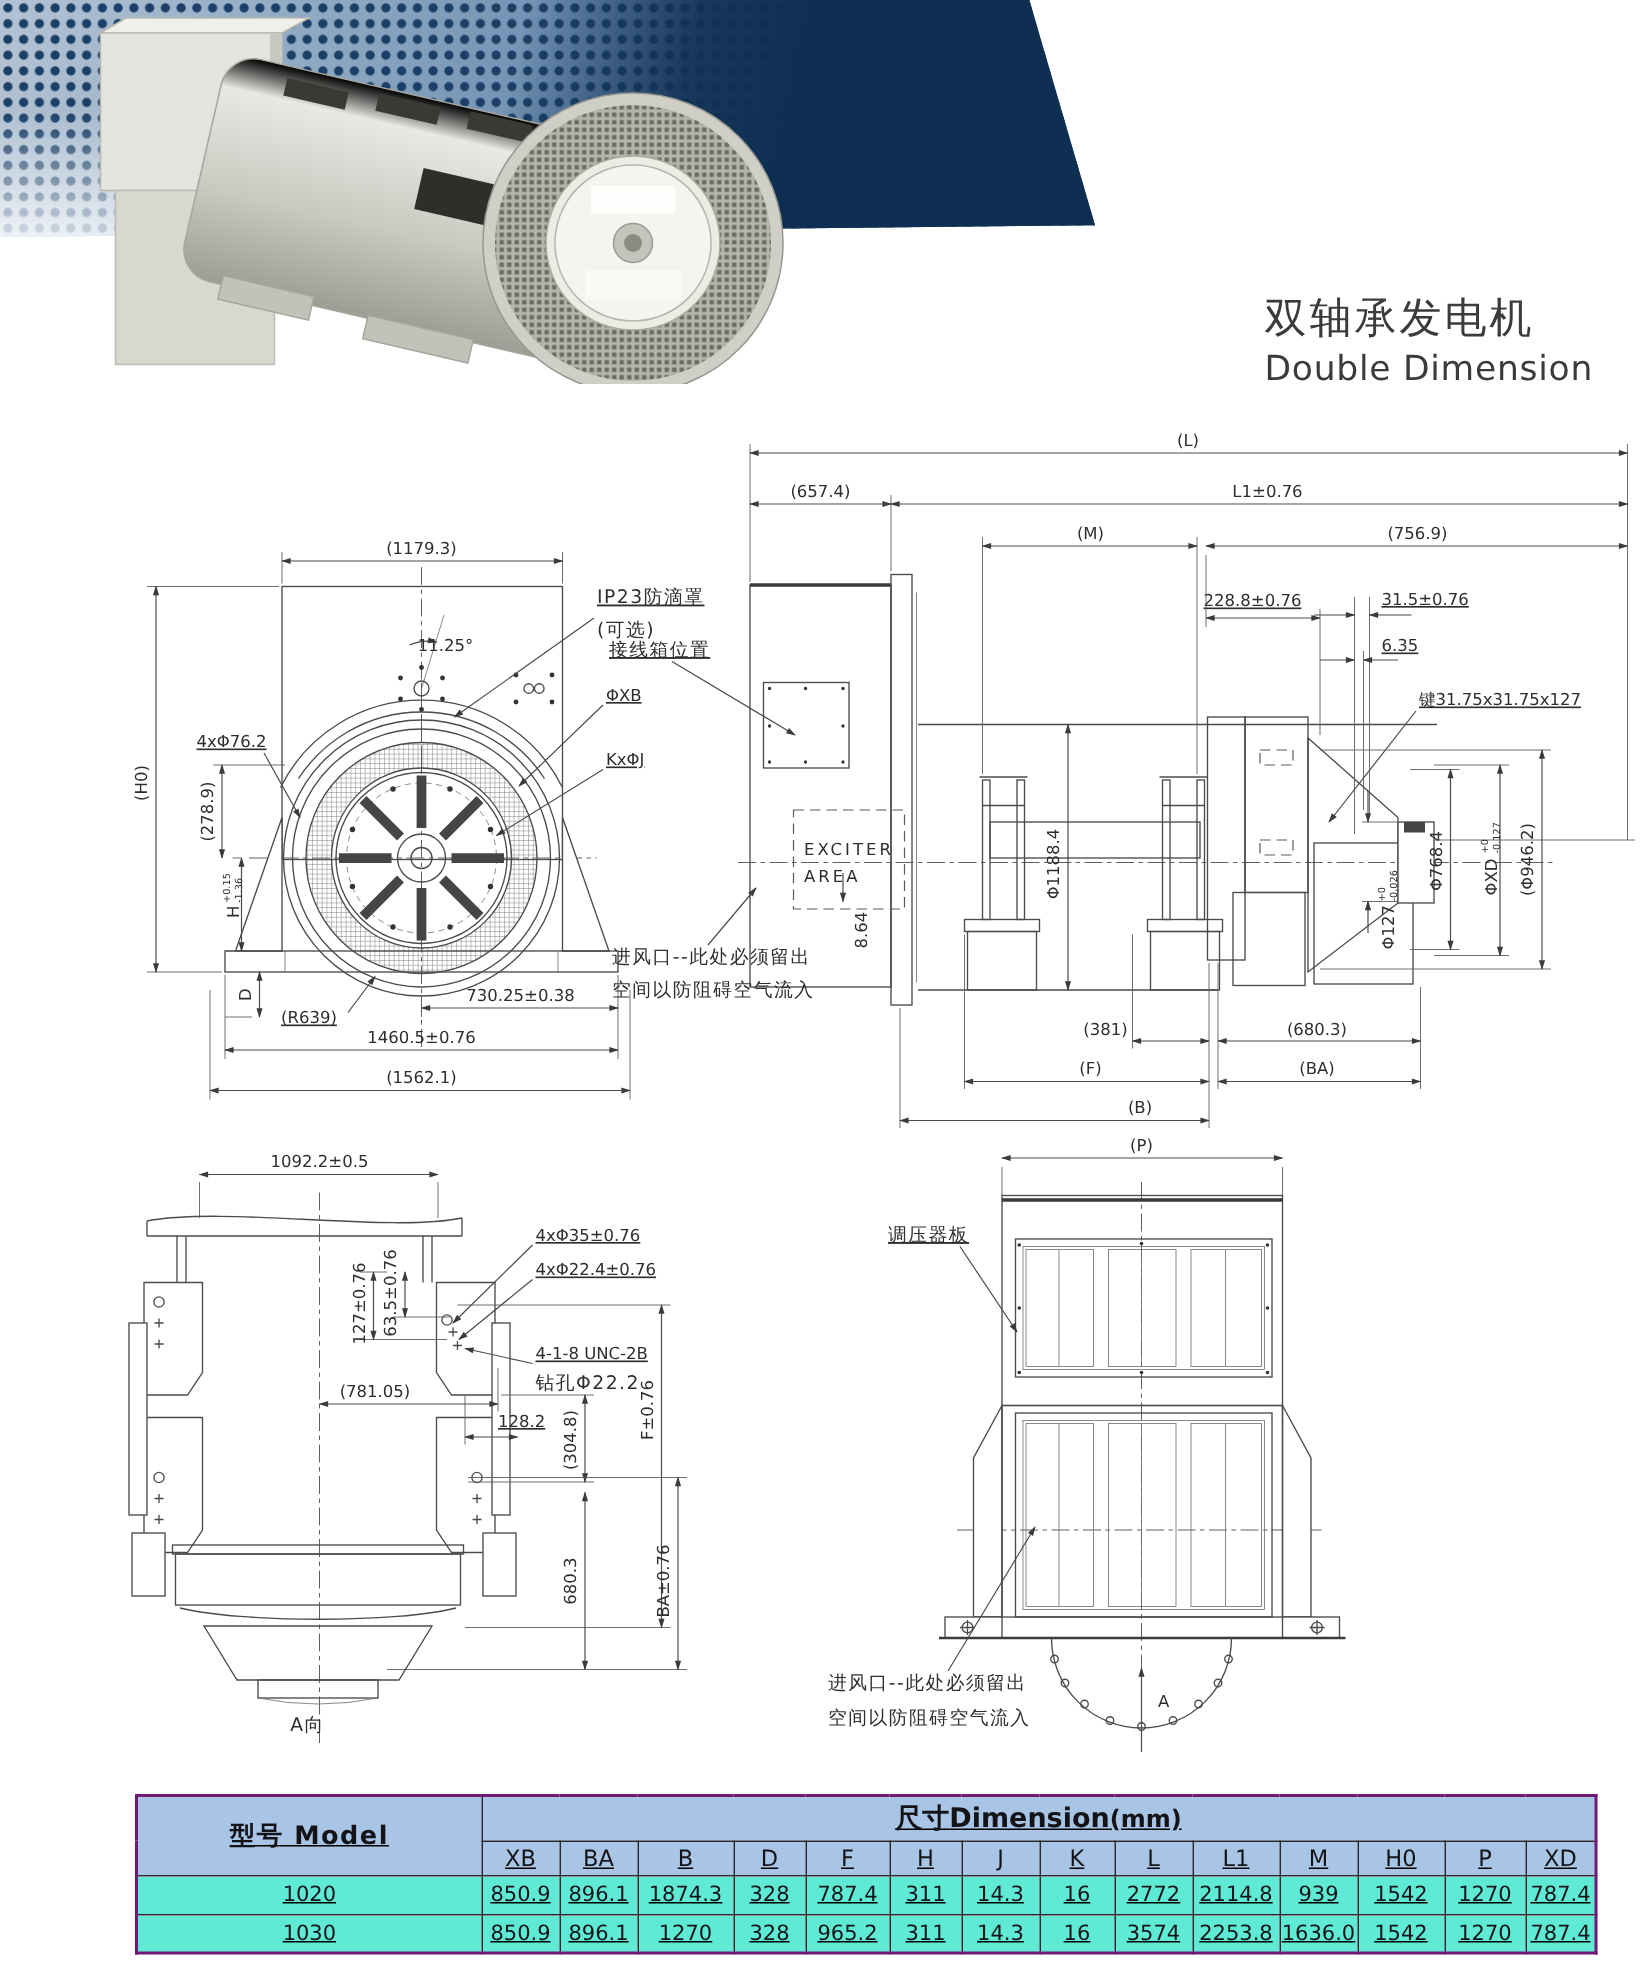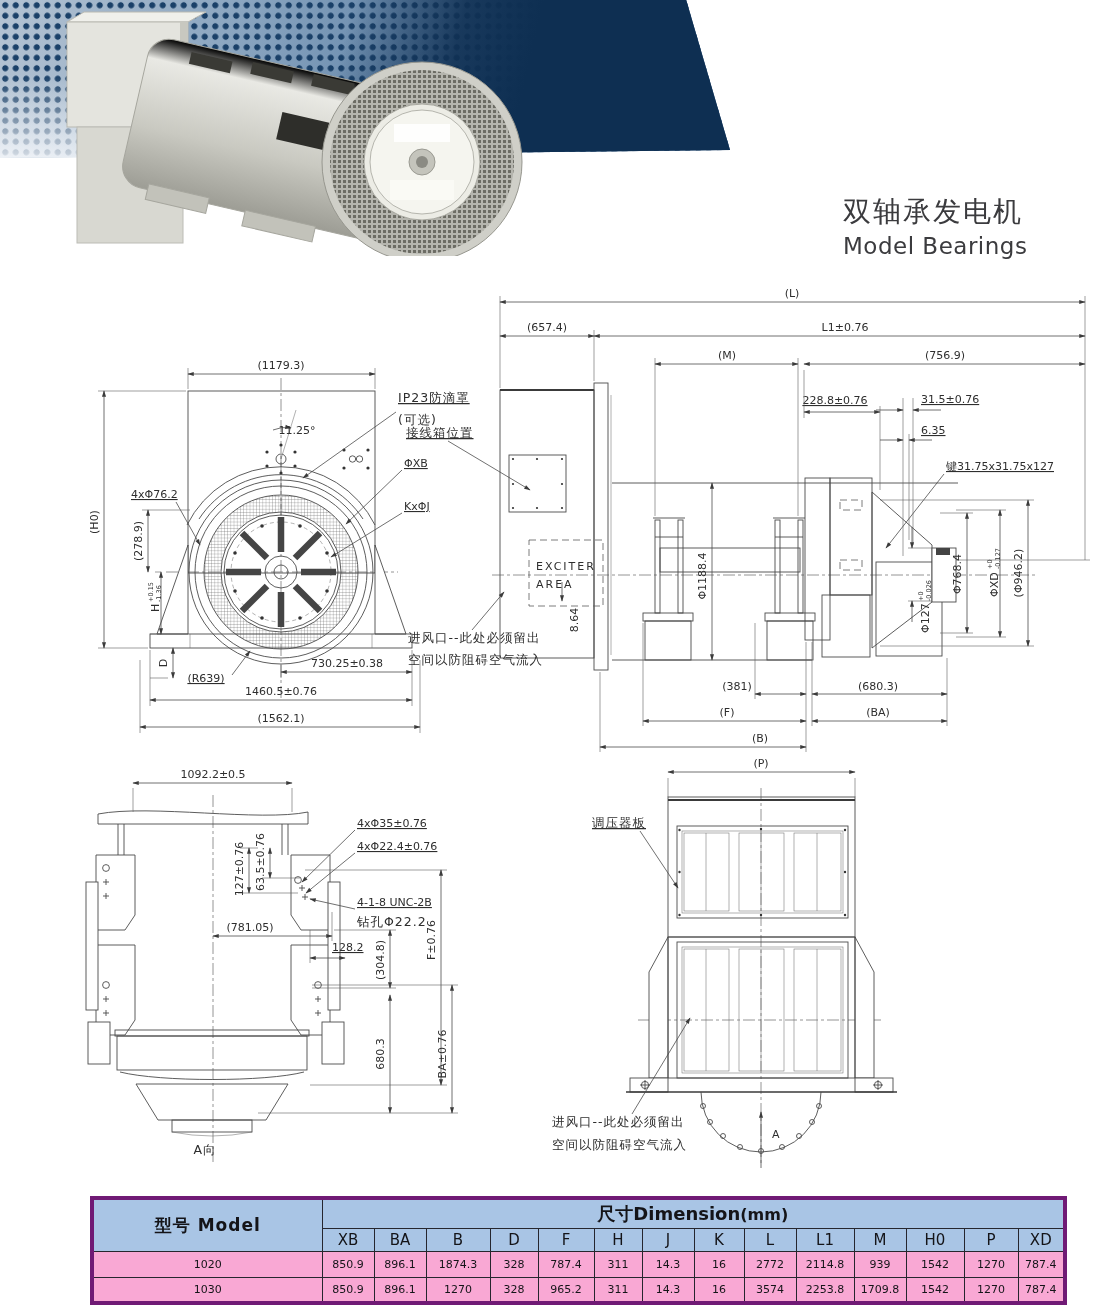--- a/index.html
+++ b/index.html
@@ -34,22 +34,22 @@
   .zh{font-size:12.5px;letter-spacing:1px;}
   .ul{text-decoration:underline;}
   .spoke{stroke:#454545;stroke-width:6.5;}
   .dot{fill:#333;stroke:none;}
   
   #dimtable{position:absolute;left:90px;top:1196px;width:973px;border-collapse:collapse;
             table-layout:fixed;}
   #dimtable td,#dimtable th{border:1px solid #26262e;text-align:center;vertical-align:middle;
             padding:0;color:#141418;overflow:hidden;white-space:nowrap;}
   #dimtable .hdr{background:#a9c5e5;}
-  #dimtable .datarow td{background:#f9a8d4;font-size:11px;}
-  #dimtable{border:4px solid #701a75;}
+  #dimtable .datarow td{background:#5eead4;font-size:14px;}
+  #dimtable{border:2px solid #701a75;text-decoration:underline;}
   .model-h{font-size:17px;font-weight:bold;letter-spacing:1px;}
   .size-h{font-size:18px;font-weight:bold;}
   .size-h .unit{font-size:16px;font-weight:bold;}
   .colh{font-size:15px;font-weight:500;height:22px;margin-top:45px;}
   .row-h1{height:30px;}
   .datarow{height:26px;}
 </style>
 </head>
 <body>
 
@@ -92,21 +92,21 @@
       <circle cx="400" cy="158" r="52" fill="#f5f5ef" stroke="#b5b5ad"></circle>
       <rect x="372" y="120" width="56" height="18" fill="#ffffff" opacity="0.85"></rect>
       <rect x="368" y="176" width="64" height="20" fill="#fbfbf6" opacity="0.8"></rect>
       <circle cx="400" cy="158" r="13" fill="#c4c4bc" stroke="#9a9a92"></circle>
       <circle cx="400" cy="158" r="6" fill="#8b8b84"></circle>
     </g>
   </svg>
 
   <div id="titleblock">
     <div class="zh-title">双轴承发电机</div>
-    <div class="en-title">Model Bearings</div>
+    <div class="en-title">Double Dimension</div>
   </div>
 
   <svg id="drawings" width="1095" height="902" viewBox="0 288 1095 902">
     <defs>
       <marker id="arr" viewBox="0 0 10 10" refX="9" refY="5" markerWidth="10" markerHeight="8" orient="auto-start-reverse">
         <path d="M0,1.8 L10,5 L0,8.2 Z" fill="#3b3b3b"></path>
       </marker>
       <pattern id="grid" width="3.2" height="3.2" patternUnits="userSpaceOnUse">
         <path d="M0 0H3.2 M0 0V3.2" stroke="#5a5a5a" stroke-width="0.5" fill="none"></path>
       </pattern>
@@ -612,21 +612,21 @@
       <td>850.9</td>
       <td>896.1</td>
       <td>1270</td>
       <td>328</td>
       <td>965.2</td>
       <td>311</td>
       <td>14.3</td>
       <td>16</td>
       <td>3574</td>
       <td>2253.8</td>
-      <td>1709.8</td>
+      <td>1636.0</td>
       <td>1542</td>
       <td>1270</td>
       <td>787.4</td>
     </tr>
   </tbody>
     </table>
 
 </div>
 
 </body></html>

